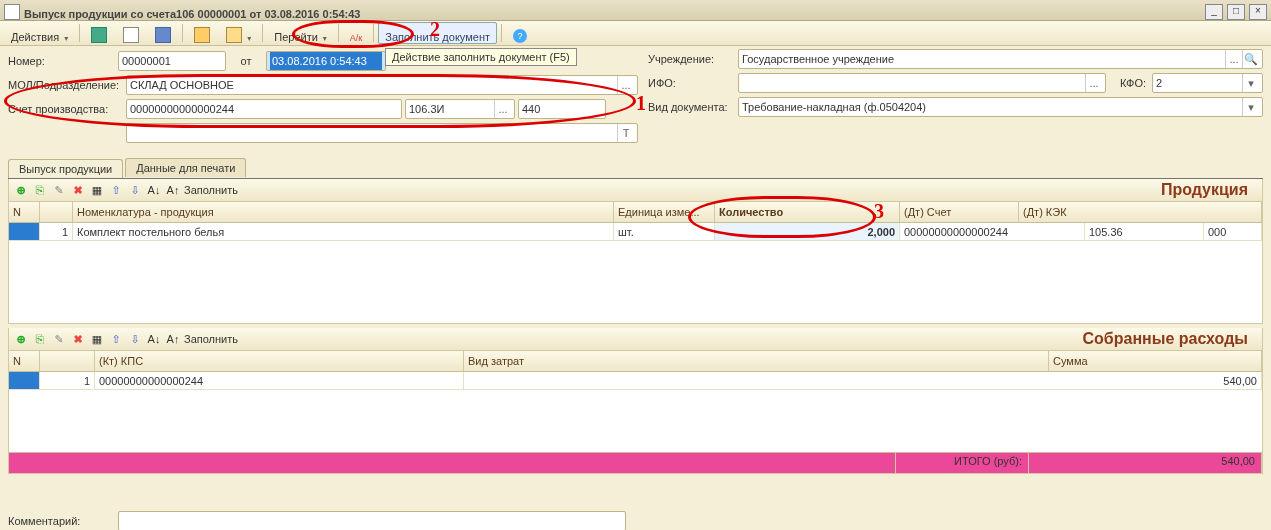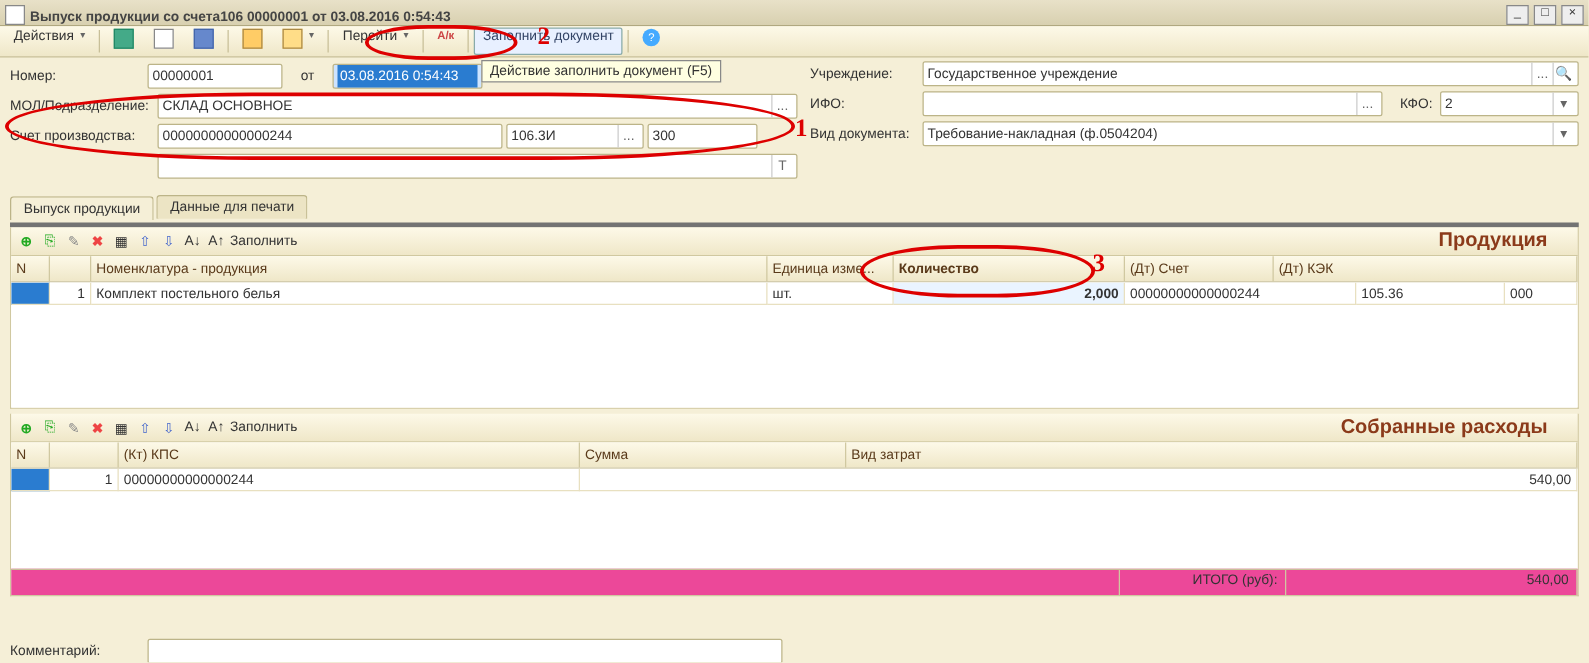--- a/index.html
+++ b/index.html
@@ -3,55 +3,55 @@
 <meta charset="utf-8">
 <style>
 html,body{margin:0;padding:0;font-family:Arial,sans-serif;font-size:11px;background:#f5efd7;color:#333}
 .window{width:1271px;height:530px;position:relative;background:#f5efd7;overflow:hidden}
 .titlebar{height:20px;background:linear-gradient(#e8e1c8,#d8d0b0);border-bottom:1px solid #b0a880;display:flex;align-items:flex-end;padding:0 4px}
 .titlebar .doc-icon{width:14px;height:14px;background:#fff;border:1px solid #888;margin-right:4px;display:inline-block}
 .titlebar .title{font-weight:bold;color:#444;flex:1}
 .titlebar .winbtns{display:flex;gap:4px}
 .titlebar .winbtns span{width:16px;height:14px;border:1px solid #888;background:#eee;text-align:center;line-height:12px;font-size:10px;cursor:pointer}
 .toolbar{height:24px;background:linear-gradient(#fdf9e8,#efe7c8);border-bottom:1px solid #c8bf98;display:flex;align-items:center;padding:0 4px;gap:2px}
-.toolbar .btn{height:20px;padding:0 6px;border:1px solid transparent;display:flex;align-items:flex-start;gap:3px;cursor:pointer;border-radius:2px}
+.toolbar .btn{height:20px;padding:0 6px;border:1px solid transparent;display:flex;align-items:flex-end;gap:3px;cursor:pointer;border-radius:2px}
 .toolbar .sep{width:1px;height:18px;background:#c8bf98;margin:0 2px}
 .toolbar .drop::after{content:"▾";font-size:8px;margin-left:2px;color:#666}
 .toolbar .ico{width:14px;height:14px;display:inline-block}
 .ico-green{background:#4a8;border:1px solid #286}
 .ico-grid{background:#fff;border:1px solid #888}
 .ico-arrows{background:#68c;border:1px solid #46a}
 .ico-doc{background:#fc6;border:1px solid #a84}
 .ico-doc2{background:#fd8;border:1px solid #a84}
-.ico-ak{font-size:9px;color:#c44;font-weight:bold}
+.ico-ak{font-size:9px;color:#c44;font-weight:normal}
 .ico-q{width:14px;height:14px;border-radius:50%;background:#4af;color:#fff;text-align:center;line-height:14px;font-size:9px;display:inline-block}
 .fill-btn{border:1px solid #8aa!important;background:#e8f0ff!important;color:#346!important}
 .tooltip{position:absolute;left:385px;top:48px;background:#ffffe1;border:1px solid #888;padding:2px 6px;font-size:11px;z-index:5}
 .form-area{padding:4px 8px}
 .row{display:flex;align-items:center;height:22px;margin-bottom:2px}
 .lbl{width:110px;color:#333}
 .inp{height:18px;background:#fff;border:1px solid #bcb488;padding:0 3px;line-height:18px;border-radius:2px;display:flex;align-items:center}
 .inp.sel{background:#cde4ff}
 .inp .val{flex:1}
 .inp .sel-btn{width:16px;text-align:center;color:#666;cursor:pointer;border-left:1px solid #ccc}
 .inp .q-btn{width:16px;text-align:center;cursor:pointer;color:#666;border-left:1px solid #ccc}
 .red-oval{position:absolute;border:3px solid #d00;border-radius:50%/60%;pointer-events:none}
 .red-num{position:absolute;color:#d00;font:bold 20px serif;pointer-events:none}
-.tabs{display:flex;align-items:flex-start;height:22px;border-bottom:4px solid #737373;margin:6px 8px 0 8px}
+.tabs{display:flex;align-items:center;height:22px;border-bottom:1px solid #737373;margin:6px 8px 0 8px}
 .tab{padding:3px 10px;border:1px solid #bcb488;border-bottom:none;background:#ece4c4;margin-right:2px;border-radius:3px 3px 0 0;cursor:pointer}
 .tab.active{background:#f5efd7;position:relative;top:1px}
 .section{margin:0 8px;border:1px solid #d0c8a0;border-top:none;background:#f5efd7}
 .subtoolbar{height:22px;background:linear-gradient(#fdf9e8,#efe7c8);border-bottom:1px solid #d0c8a0;display:flex;align-items:center;padding:0 4px;gap:3px}
 .subtoolbar .sico{width:16px;height:16px;display:inline-flex;align-items:center;justify-content:center;cursor:pointer;border-radius:2px}
 .sico.add{color:#2a2;font-weight:bold}
 .sico.add-copy{color:#2a2}
 .sico.edit{color:#888}
 .sico.del{color:#e44;font-weight:bold}
 .sico.up,.sico.down{color:#46c}
-.section-title{margin-left:auto;margin-right:20px;font:bold 16px Arial;color:#8b3a1a}
+.section-title{margin-left:auto;margin-right:10px;font:bold 16px Arial;color:#8b3a1a}
 .grid{background:#fff}
 .ghead{display:flex;background:linear-gradient(#fdf9e8,#efe7c8);border-bottom:1px solid #c8bf98;height:20px}
 .ghead .gh{border-right:1px solid #d0c8a0;padding:2px 4px;color:#5a3a1a;font-size:11px;display:flex;align-items:center}
 .gbody{height:100px;overflow:auto;background:#fff}
 .grow{display:flex;height:18px}
 .grow.sel .gc:first-child{background:#2a7cd0;color:#fff}
 .grow .gc{border-right:1px solid #e8e0c0;border-bottom:1px solid #e8e0c0;padding:1px 4px;display:flex;align-items:center}
 .grow .gc.num{justify-content:flex-end}
 .footer{display:flex;background:#ec4899;height:20px;border-top:1px solid #c8bf98}
 .footer .fc{padding:2px 6px;border-right:1px solid #d0c8a0}
@@ -136,21 +136,21 @@
   <div class="row">
     <span class="lbl" style="width:118px">Счет производства:</span>
     <div class="inp" style="width:268px">
           <span class="val">00000000000000244</span>
         </div>
     <div class="inp" style="width:102px;margin-left:3px">
           <span class="val">106.3И</span>
           <span class="sel-btn">...</span>
         </div>
     <div class="inp" style="width:80px;margin-left:3px">
-          <span class="val">300</span>
+          <span class="val">440</span>
         </div>
   </div>
   <div class="row">
     <span class="lbl" style="width:118px"></span>
     <div class="inp" style="flex:1">
           <span class="val"></span>
           <span class="sel-btn">T</span>
         </div>
   </div>
 </div>
@@ -241,22 +241,22 @@
     <span class="sico">A↓</span>
     <span class="sico">A↑</span>
     <div class="btn drop" style="font-size:11px"><span>Заполнить</span></div>
     <span class="section-title">Собранные расходы</span>
   </div>
   <div class="grid">
     <div class="ghead">
       <div class="gh" style="width:22px">N</div>
       <div class="gh" style="width:46px"></div>
       <div class="gh" style="width:360px">(Кт) КПС</div>
+      <div class="gh" style="width:576px">Вид затрат</div>
       <div class="gh" style="flex:1">Сумма</div>
-      <div class="gh" style="width:576px">Вид затрат</div>
     </div>
     <div class="gbody" style="height:80px">
       <div class="grow sel">
         <div class="gc num" style="width:22px;background:#2a7cd0;color:#fff"></div>
         <div class="gc num" style="width:46px">1</div>
         <div class="gc" style="width:360px">00000000000000244</div>
         <div class="gc num" style="flex:1">540,00</div>
       </div>
     </div>
     <div class="footer">

